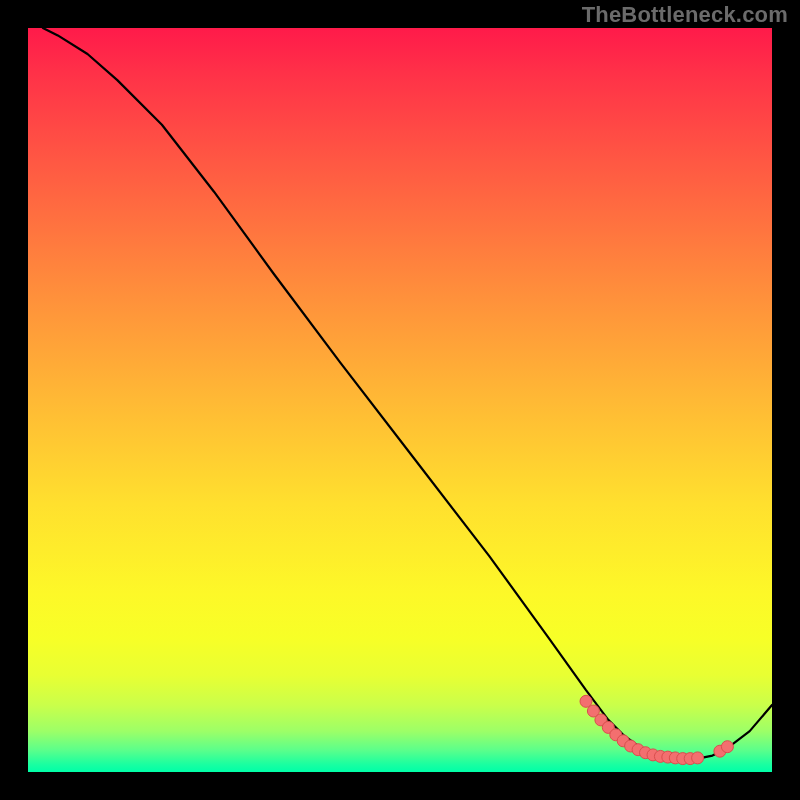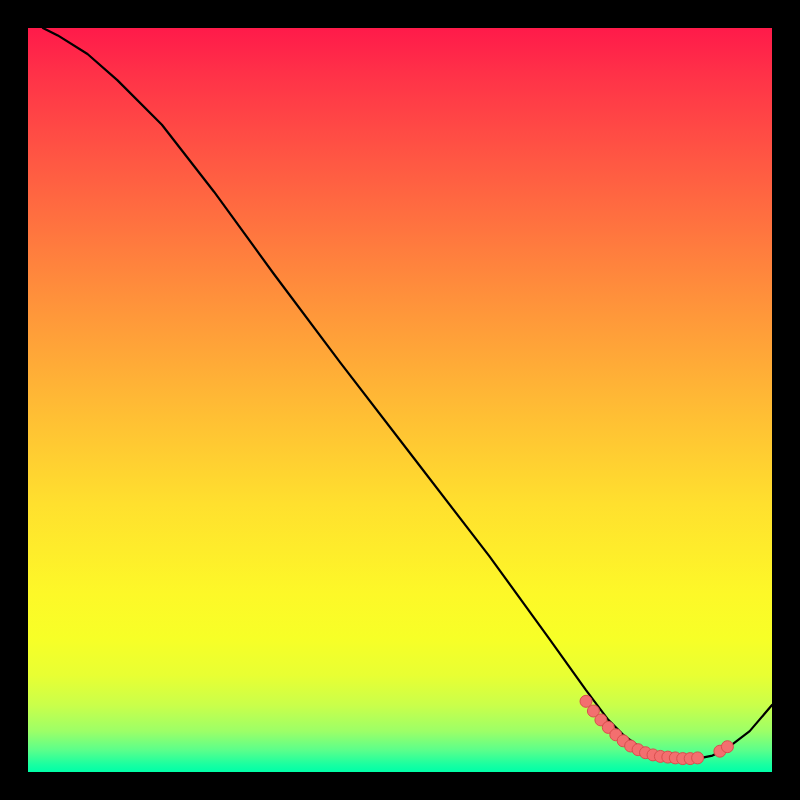--- a/index.html
+++ b/index.html
@@ -55,20 +55,21 @@
     left: 0; top: 0;
     width: 744px;
     height: 744px;
     overflow: visible;
   }
 </style>
 </head>
 <body>
 
 <div class="frame">
+  <div class="watermark">TheBottleneck.com</div>
   <div class="plot-area">
     <svg class="curve" viewBox="0 0 744 744">
       <path id="curve-path" fill="none" stroke-width="2.2" stroke-linecap="round" stroke-linejoin="round" d="M14.9 0.0 L29.8 7.4 L59.5 26.0 L89.3 52.1 L133.9 96.7 L186.0 163.7 L245.5 245.5 L312.5 334.8 L386.9 431.5 L461.3 528.2 L520.8 610.1 L558.0 662.2 L580.3 691.9 L595.2 706.8 L610.1 718.0 L625.0 725.4 L639.8 729.1 L654.7 730.6 L669.6 730.6 L684.5 727.6 L699.4 720.2 L721.7 703.1 L744.0 677.0" stroke="#000000"></path>
       <g id="markers-group">
           <circle cx="558.0" cy="673.3" r="6" fill="#f36f6f" stroke="#d94e4e" stroke-width="1"></circle>
           <circle cx="565.4" cy="683.0" r="6" fill="#f36f6f" stroke="#d94e4e" stroke-width="1"></circle>
           <circle cx="572.9" cy="691.9" r="6" fill="#f36f6f" stroke="#d94e4e" stroke-width="1"></circle>
           <circle cx="580.3" cy="699.4" r="6" fill="#f36f6f" stroke="#d94e4e" stroke-width="1"></circle>
           <circle cx="587.8" cy="706.8" r="6" fill="#f36f6f" stroke="#d94e4e" stroke-width="1"></circle>
           <circle cx="595.2" cy="712.8" r="6" fill="#f36f6f" stroke="#d94e4e" stroke-width="1"></circle>

